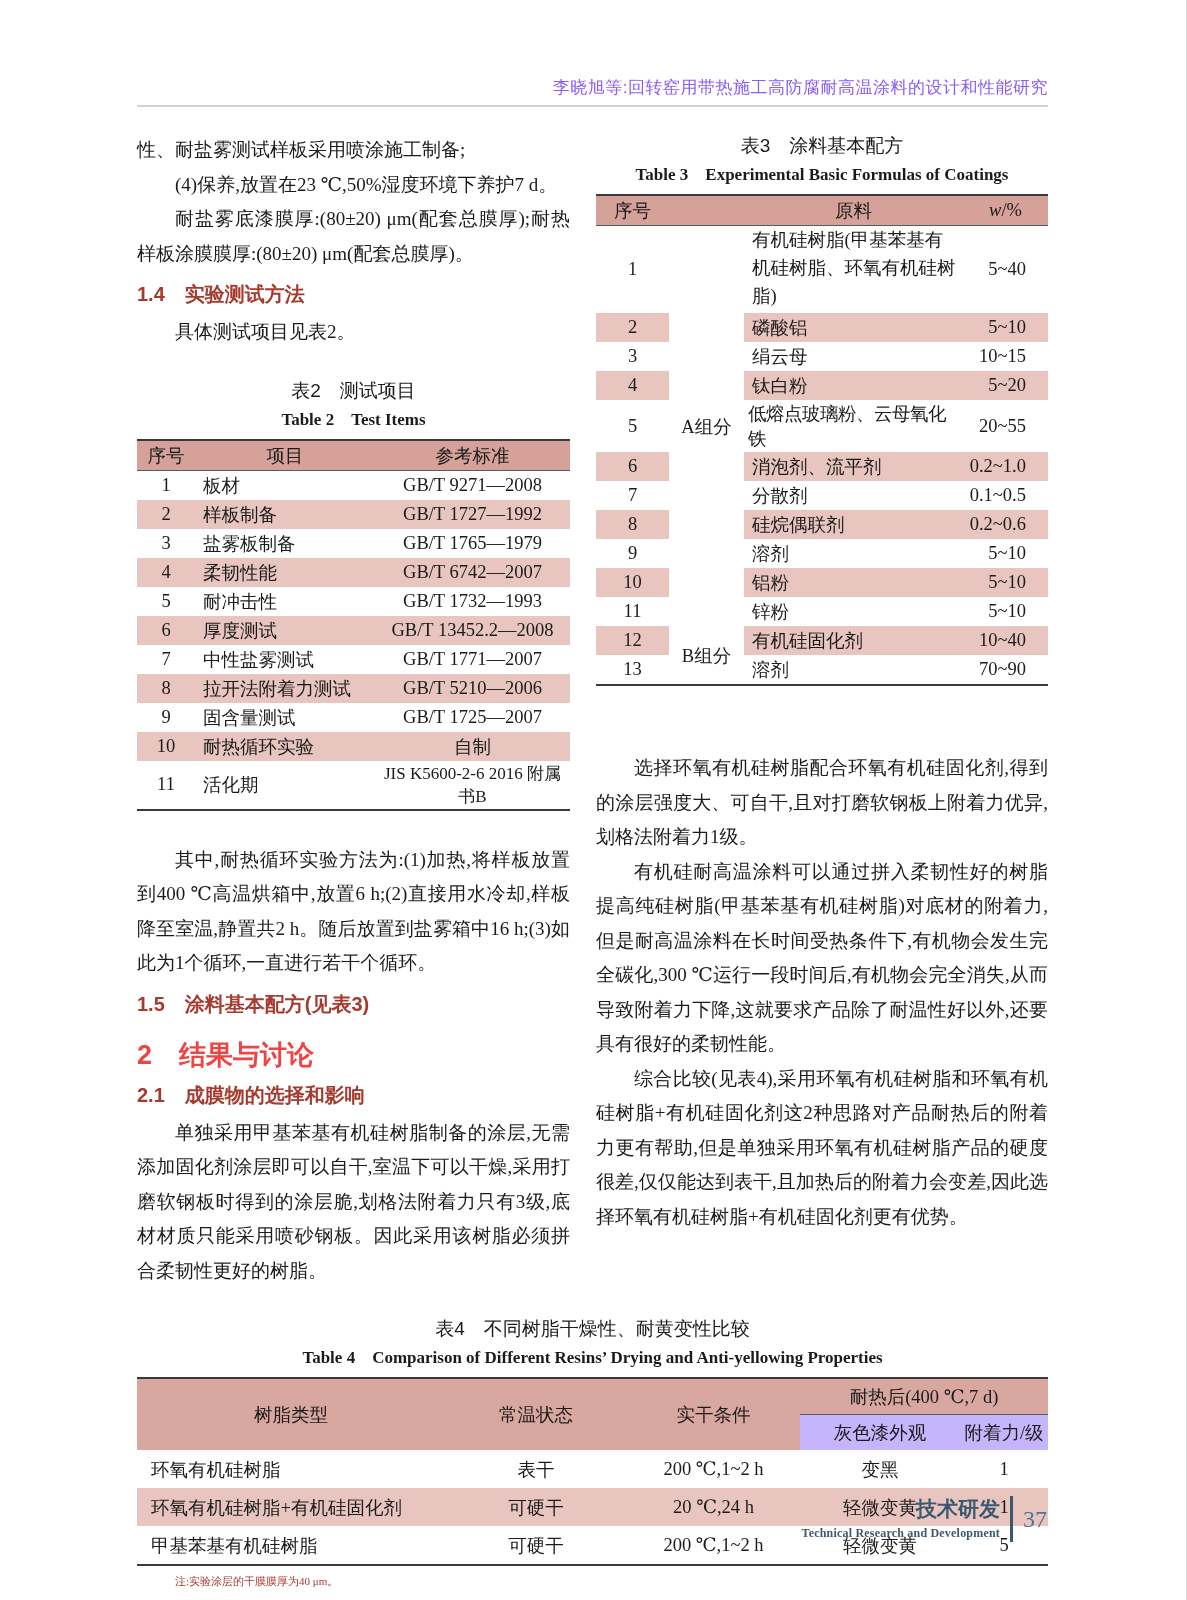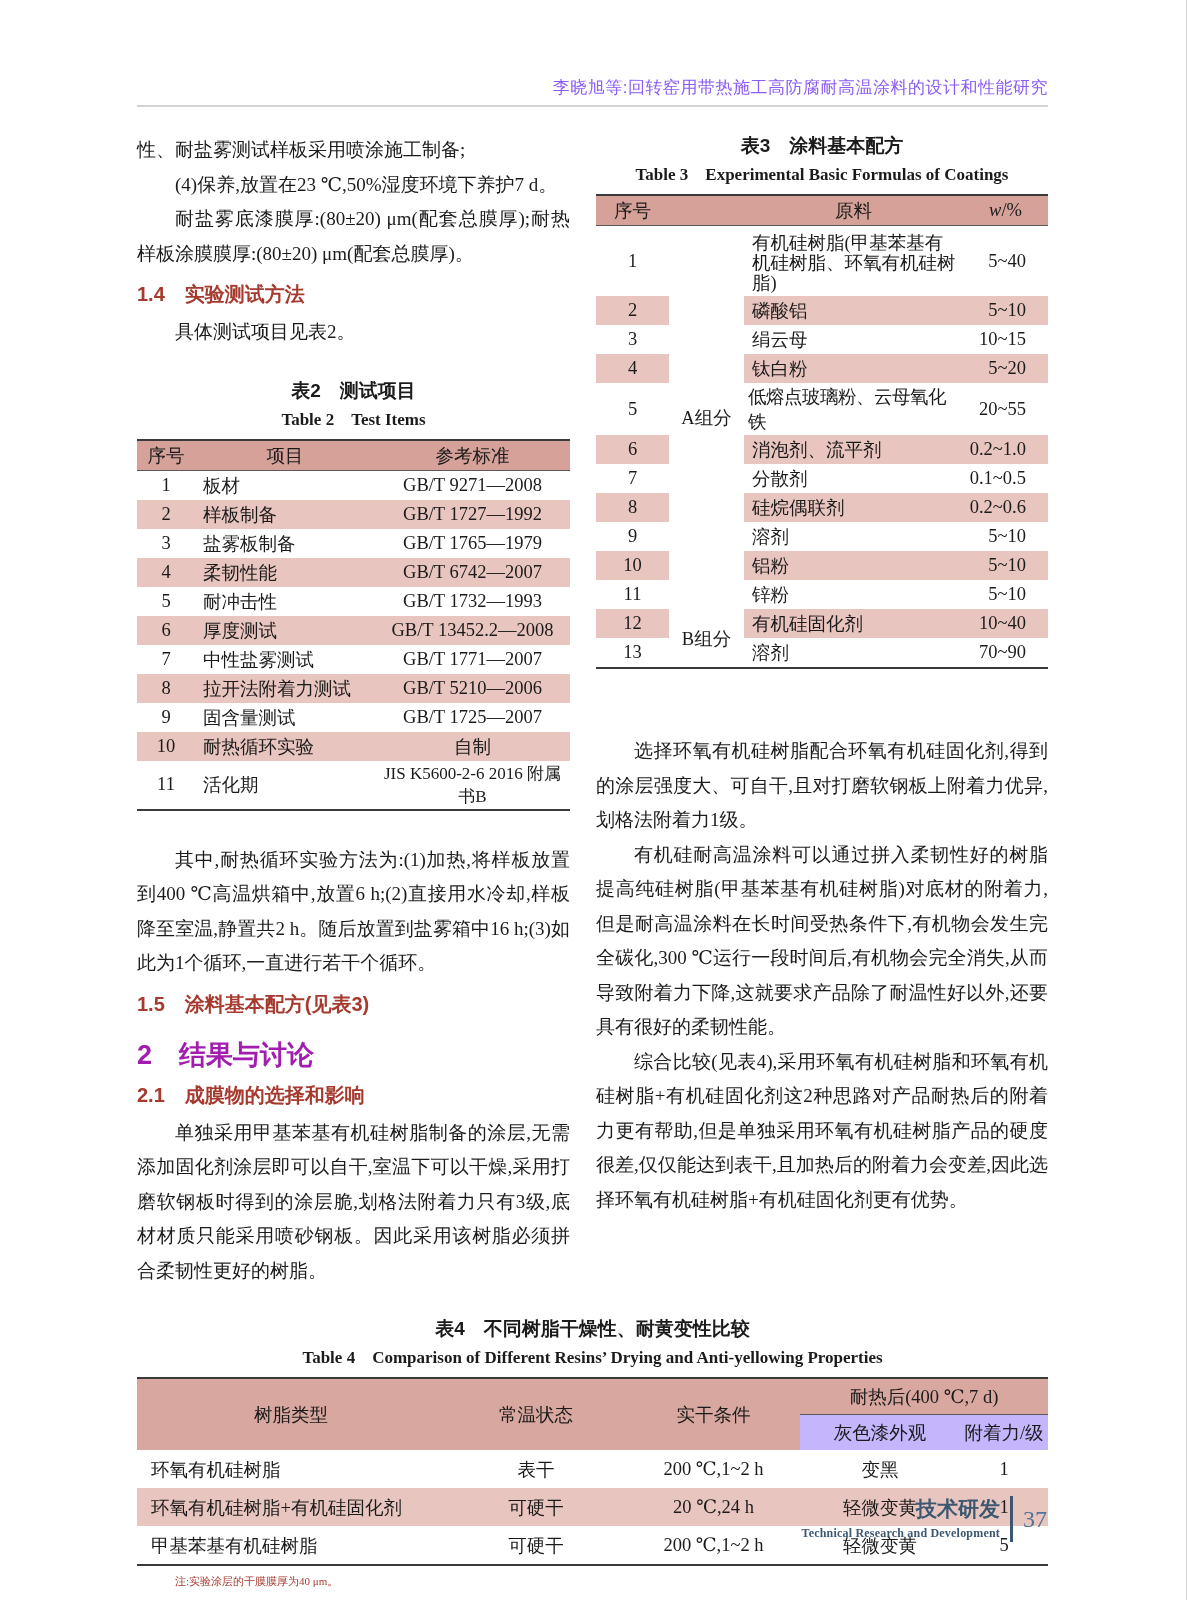--- a/index.html
+++ b/index.html
@@ -22,40 +22,40 @@
   .top-cols{margin-top:26px;}
   p.body{font-size:19px;line-height:34.5px;text-align:justify;margin:0;}
   p.ind{text-indent:2em;}
   
   .h-sub{
     font-family:"Liberation Sans","DejaVu Sans",sans-serif;font-weight:bold;
     color:#a63a2f;font-size:20px;margin:9px 0 7px 0;line-height:28px;
   }
   .h-main{
     font-family:"Liberation Sans","DejaVu Sans",sans-serif;font-weight:bold;
-    color:#a21caf;font-size:27px;margin:20px 0 8px 0;line-height:34px;
+    color:#ef4444;font-size:27px;margin:20px 0 8px 0;line-height:34px;
   }
   
   .cap-zh{text-align:center;font-family:"Liberation Sans","DejaVu Sans",sans-serif;
-    font-weight:bold;font-size:19px;margin:28px 0 4px 0;}
+    font-weight:normal;font-size:19px;margin:28px 0 4px 0;}
   .cap-en{text-align:center;font-weight:bold;font-size:17px;margin:0 0 8px 0;}
   
   table.dt{border-collapse:collapse;table-layout:fixed;width:100%;
     border-top:2px solid #3a3a3a;border-bottom:2px solid #3a3a3a;font-size:18.5px;}
   table.dt th{font-weight:normal;}
   table.dt thead tr.hd{background:#d5a199;}
   table.dt thead tr.hd th{border-bottom:1.5px solid #5a5a5a;}
   table.dt td,table.dt th{padding:1px 4px;height:27px;vertical-align:middle;}
   tr.pink>td{background:#e8c5be;}
   .c{text-align:center;}
   .l{text-align:left;padding-left:8px !important;}
   .r{text-align:right;padding-right:22px !important;font-family:Liberation Serif, serif;}
   
   #table3 td.grp{background:#ffffff;text-align:center;}
-  #table3 td.mat2{line-height:20px;padding-top:7px;padding-bottom:3px;}
+  #table3 td.mat2{line-height:28px;padding-top:0;padding-bottom:3px;}
   
   #table4 thead th{background:#d8a79f;height:33px;border-bottom:none;}
   #table4 thead th.span-bot{border-bottom:1px solid #5a5a5a;}
   #table4 thead tr.hd2 th{background:#c4b5fd;}
   #table4 tbody td{height:36px;}
   #table4{border-bottom:2px solid #3a3a3a;}
   .t4-note{color:#a63a2f;font-size:11px;margin:8px 0 0 38px;}
   .t4-block{margin-top:14px;}
   
   .footer{position:absolute;right:139px;top:1496px;display:flex;align-items:center;}

